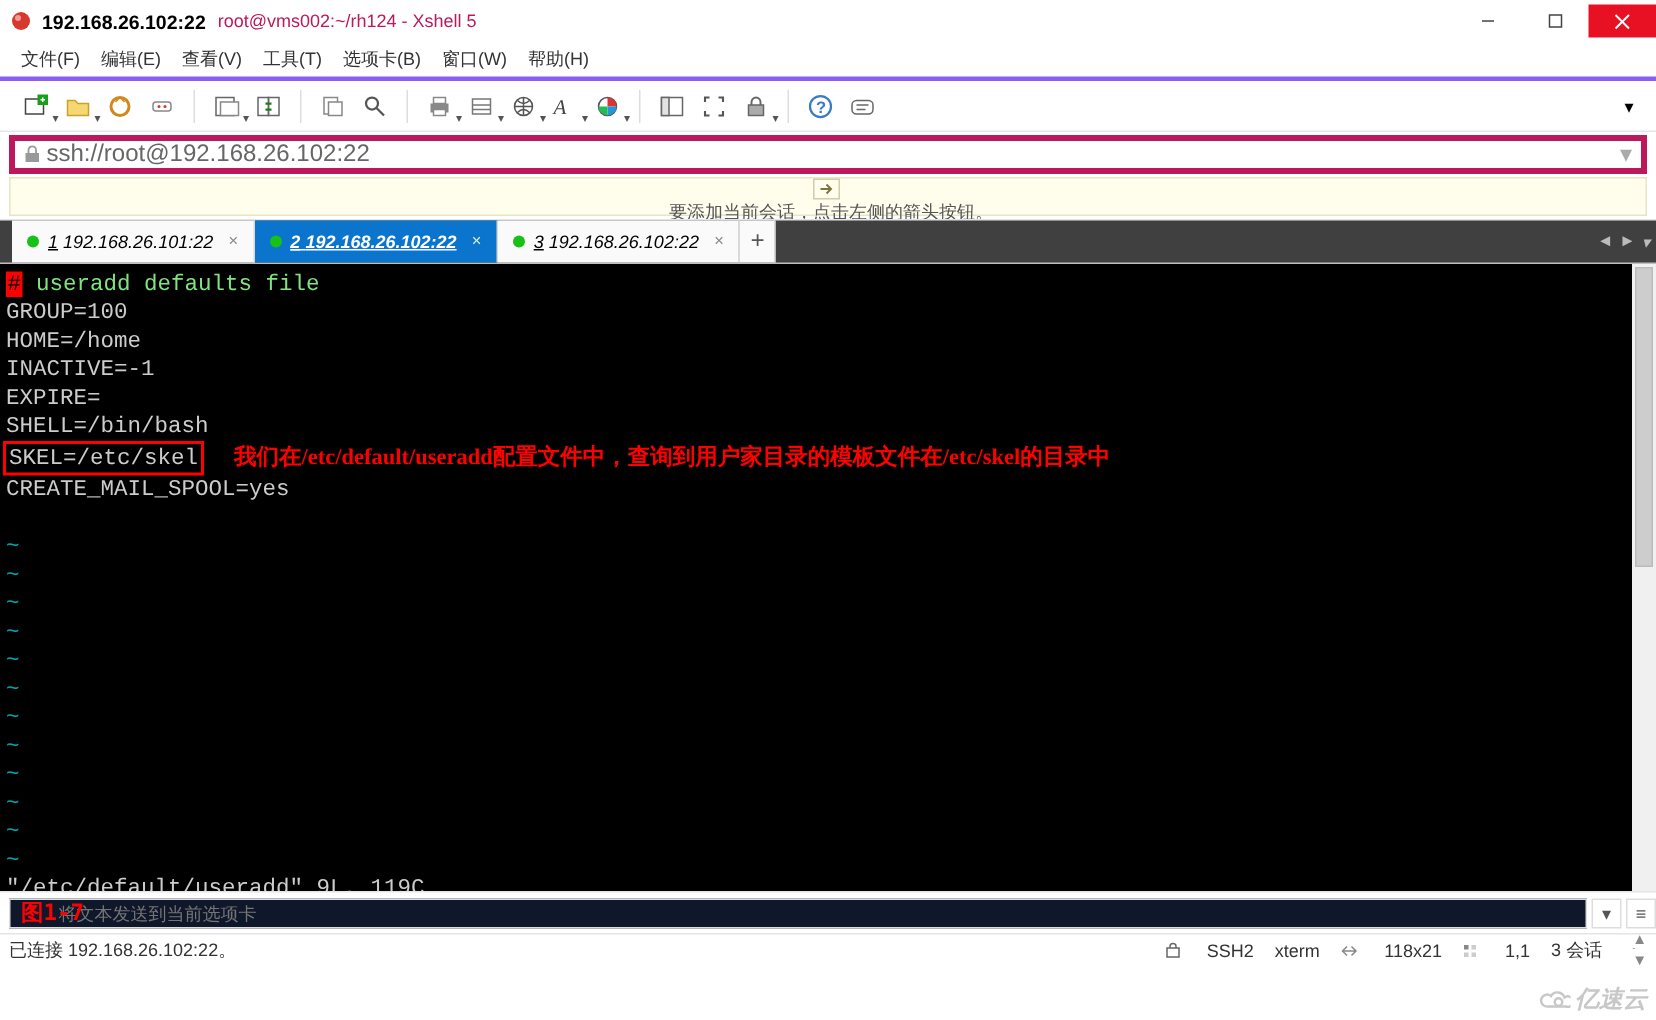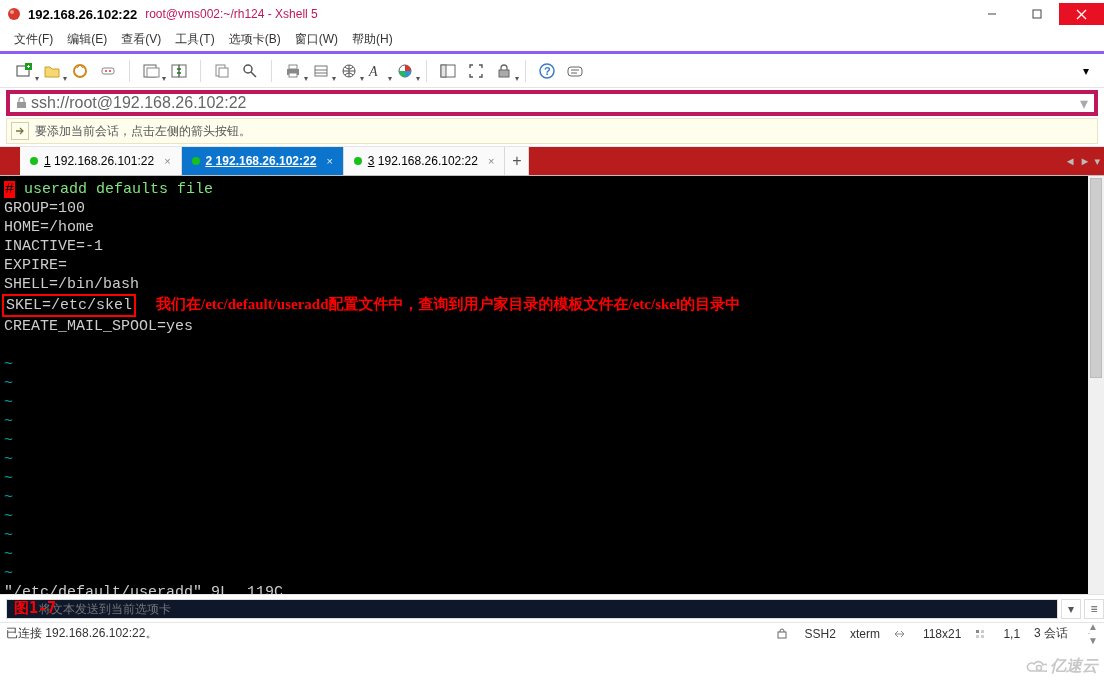--- a/index.html
+++ b/index.html
@@ -17,24 +17,24 @@
   .menubar .menu-item { font-size: 12px; color: #333; cursor: pointer; }
   
   .toolbar { height: 34px; display: flex; align-items: center; padding-left: 12px; gap: 4px; border-bottom: 1px solid #e5e5e5; }
   .tbtn { min-width: 24px; height: 24px; display: flex; align-items: center; justify-content: center; position: relative; }
   .tbtn.drop::after { content: "▾"; font-size: 8px; color: #555; position: absolute; right: -3px; bottom: 0; }
   .tsep { width: 1px; height: 22px; background: #ddd; margin: 0 5px; }
   
   .addressbar { height: 26px; display: flex; align-items: center; border: 4px solid #be185d; margin: 2px 6px; padding-left: 6px; color: #666; font-size: 16px; }
   .addressbar .lock { margin-right: 4px; color: #888; }
 
-  .infobar { height: 26px; display: flex; align-items: center; background: #fffdec; border: 1px solid #e8e4c4; margin: 2px 6px; padding-left: 4px; color: #555; font-size: 12px; }
+  .infobar { height: 26px; display: flex; align-items: center; background: #fffdec; border: 1px solid #e8e4c4; margin: 2px 6px; padding-left: 4px; color: #555; font-size: 12px; flex-direction: column; }
   .infobar .arrow-btn { width: 18px; height: 18px; border: 1px solid #d0ccae; margin-right: 6px; display:flex; align-items:center; justify-content:center; color:#7b763f;}
   
-  .tabbar { height: 30px; display: flex; align-items: stretch; background: #b91c1c; padding-left: 20px; border-top: 1px solid #e5e5e5; border-bottom: 1px solid #bfbfbf; position: relative;}
+  .tabbar { height: 30px; display: flex; align-items: stretch; background: #404040; padding-left: 8px; border-top: 1px solid #e5e5e5; border-bottom: 1px solid #bfbfbf; position: relative; font-style: italic;}
   .tab { display: flex; align-items: center; padding: 0 10px; font-size: 12px; border-right: 1px solid #d9d9d9; background: #fafafa; gap: 6px; cursor: pointer;}
   .tab .dot { width: 8px; height: 8px; border-radius: 50%; background: #17c117; }
   .tab .tab-num { text-decoration: underline; }
   .tab.active { background: #0b74cd; color: #fff; }
   .tab.active .tab-label { font-weight: bold; text-decoration: underline; }
   .tab .close-x { font-size: 11px; color: #888; margin-left: 4px; }
   .tab.active .close-x { color: #d9ecf9; }
   .tab.addtab { width: 24px; padding:0; justify-content:center; font-size:16px; color:#555; }
   .tabbar .nav-arrows { position:absolute; right:4px; top:0; bottom:0; display:flex; align-items:center; gap:4px; color:#bbb; font-size:11px;}
   

